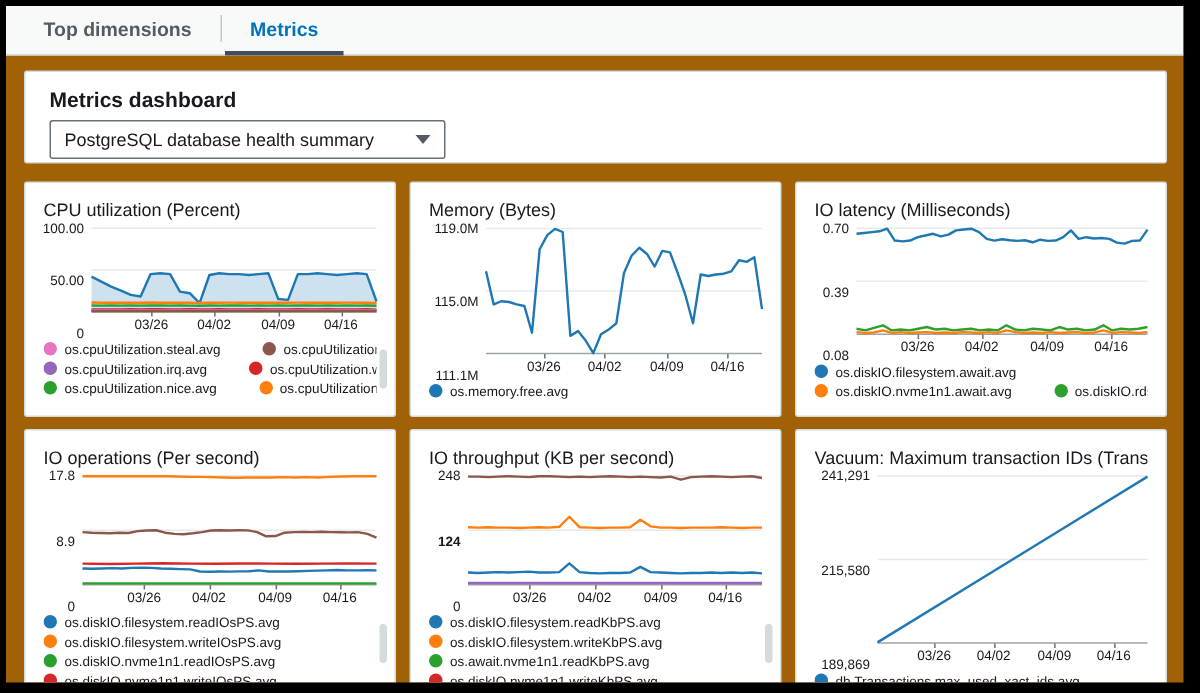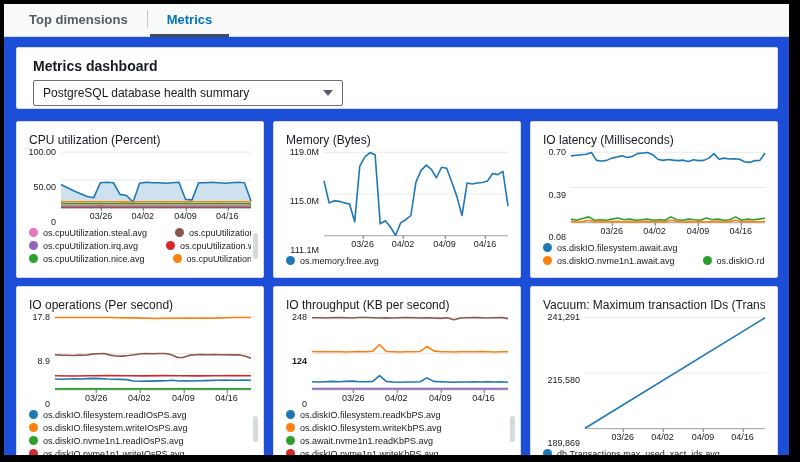--- a/index.html
+++ b/index.html
@@ -1,21 +1,21 @@
 <!DOCTYPE html>
 <html><head>
 <meta charset="utf-8">
 <style>
   * { box-sizing: border-box; }
   html,body { margin:0; padding:0; }
   body { width:800px; height:462px; font-family:"Liberation Sans", sans-serif; }
   .frame {
     width:800px; height:462px;
     border:solid #000; border-width:4px 11px 7px 4px;
-    background:#1d4ed8; overflow:hidden;
+    background:#a16207; overflow:hidden;
     display:flex; flex-direction:column;
   }
   
   .tabbar {
     display:flex; align-items:flex-end;
     padding:0 0 0 8px; background:#f8f9f9;
     border-bottom:1px solid #d5dbdb; height:33px; flex:none;
   }
   .tab {
     font-size:13px; font-weight:700; color:#545b64;
@@ -25,21 +25,21 @@
   .tab.active { color:#0073bb; border-bottom-color:#414d5c; }
   .tab-divider { width:1px; height:18px; background:#c1c7c9; margin:0 2px 8px; }
   
   .content { flex:1; padding:10px 11px 0 12px; overflow:hidden; }
   .card {
     background:#fff; border:1px solid #d5dbdb; border-radius:2px;
   }
   .dash-card { height:62px; padding:10px 16px; margin-bottom:12px; }
   .dash-title { font-size:14px; font-weight:700; color:#16191f; }
   .selector {
-    margin-top:6px; width:310px; height:24px;
+    margin-top:6px; width:264px; height:24px;
     border:1px solid #687078; border-radius:2px; background:#fff;
     display:flex; align-items:center; justify-content:space-between;
     padding:12px 9px; cursor:pointer;
   }
   .selector-text { font-size:12px; color:#16191f; }
   .caret {
     width:0; height:0; border-left:5px solid transparent;
     border-right:5px solid transparent; border-top:6px solid #545b64;
   }
   

